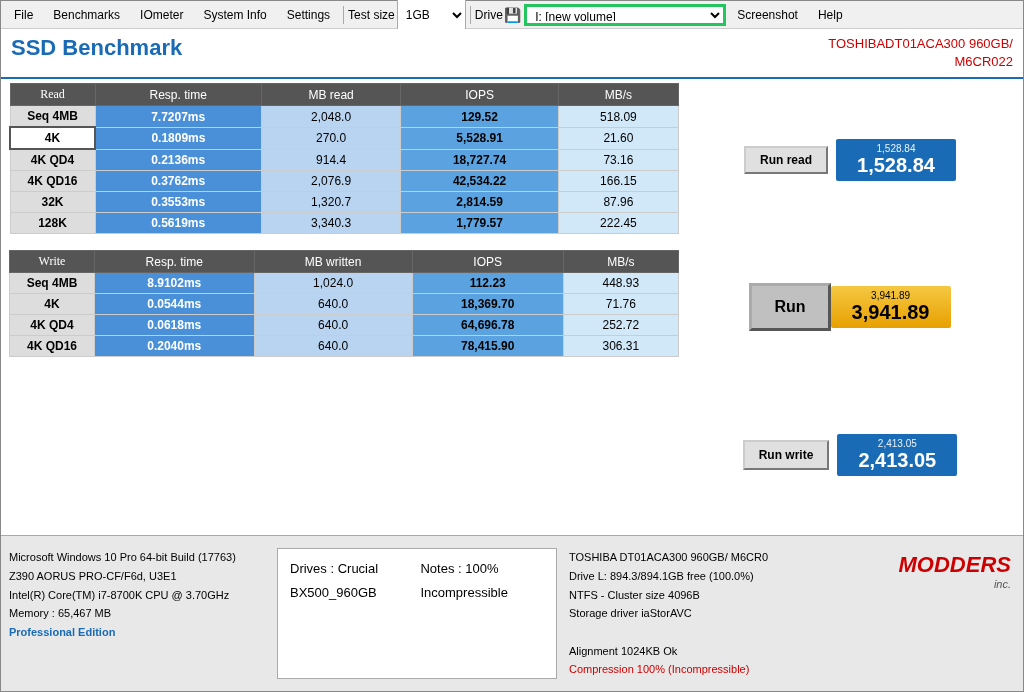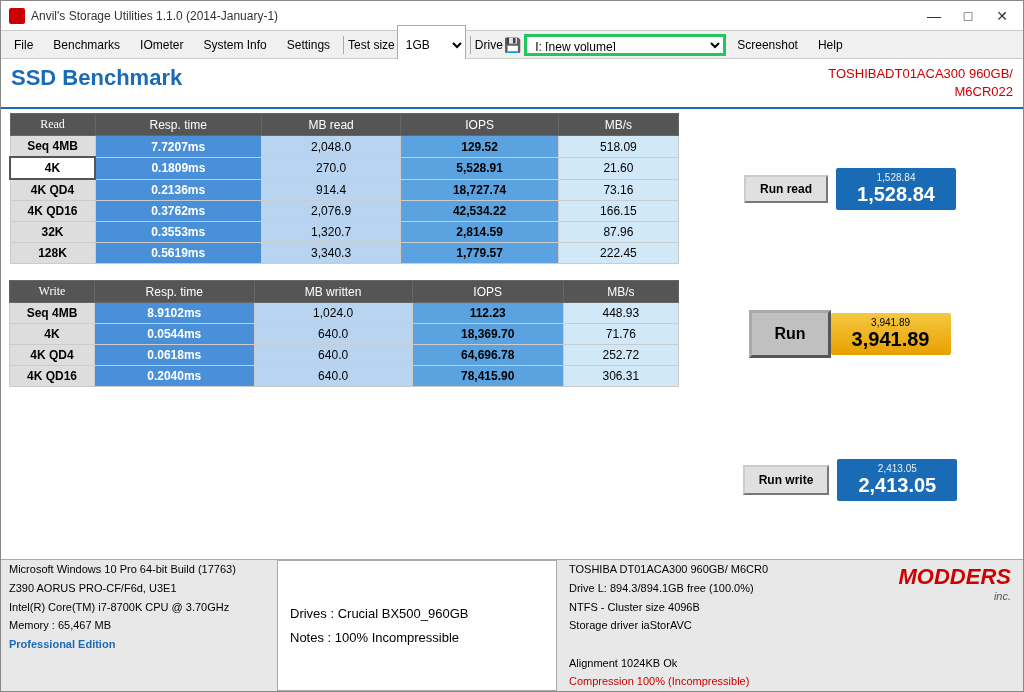--- a/index.html
+++ b/index.html
@@ -266,21 +266,21 @@
       font-size: 20px;
       font-weight: bold;
     }
 
     
     .status-bar {
       background: #e8e8e8;
       border-top: 1px solid #aaa;
       display: flex;
       gap: 8px;
-      padding: 0 8px;
+      padding: 12px 8px;
       min-height: 100px;
     }
     .status-left {
       flex: 0 0 260px;
       font-size: 11px;
       color: #000;
       line-height: 1.7;
     }
     .status-left .pro-edition {
       color: #1a6bb5;
@@ -288,21 +288,21 @@
     }
     .status-center {
       flex: 0 0 280px;
       background: #fff;
       border: 1px solid #aaa;
       padding: 8px 12px;
       font-size: 13px;
       color: #000;
       line-height: 1.8;
       display: flex;
-      flex-direction: column;
+      flex-direction: row;
       justify-content: center;
     }
     .status-right {
       flex: 1;
       font-size: 11px;
       color: #000;
       line-height: 1.7;
       padding-left: 4px;
     }
     .status-right .warning {
@@ -326,31 +326,20 @@
       font-size: 11px;
       color: #555;
       font-style: italic;
     }
   </style>
 </head>
 <body>
 
 <div class="window">
 
-  <div class="title-bar">
-    <div class="title-bar-left">
-      <div class="title-icon"></div>
-      <span class="title-text">Anvil's Storage Utilities 1.1.0 (2014-January-1)</span>
-    </div>
-    <div class="title-bar-right">
-      <button class="win-btn">—</button>
-      <button class="win-btn">□</button>
-      <button class="win-btn close">✕</button>
-    </div>
-  </div>
 
   <div class="menu-bar">
     <span class="menu-item">File</span>
     <span class="menu-item">Benchmarks</span>
     <span class="menu-item">IOmeter</span>
     <span class="menu-item">System Info</span>
     <span class="menu-item">Settings</span>
     <div class="menu-divider"></div>
     <span class="label-text">Test size</span>
     <select class="select-box">

